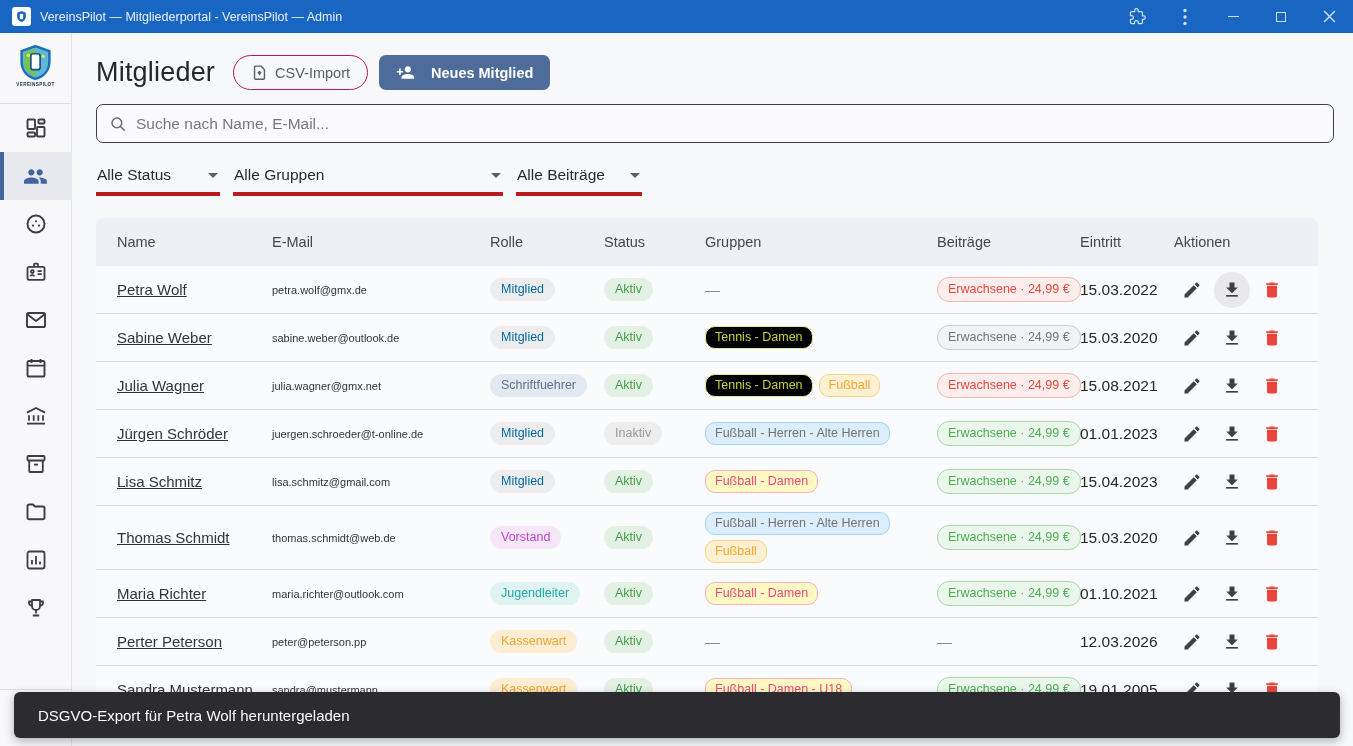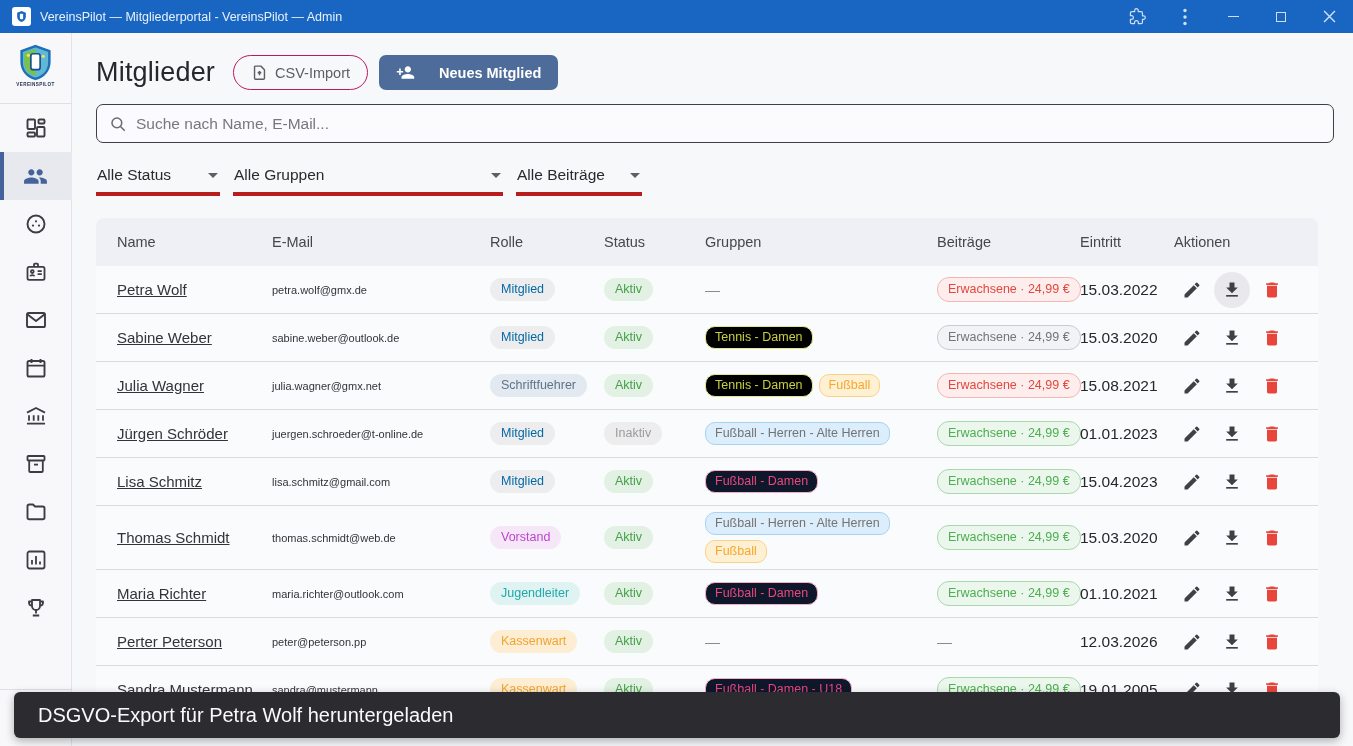--- a/index.html
+++ b/index.html
@@ -28,21 +28,21 @@
   .side-bottom { position:absolute; bottom:0; left:0; width:72px; display:flex; flex-direction:column; align-items:center; }
   .side-bottom .side-div { margin:0; }
   .side-bottom .nav-item { height:56px; }
 
   .main { flex:1; padding:0 19px 0 24px; position:relative; }
 
   
   .page-head { display:flex; align-items:center; margin-top:22px; }
   .page-title { font-size:27px; font-weight:500; color:#26262B; letter-spacing:.2px; }
   .btn-csv { margin-left:18px; display:flex; align-items:center; gap:7px; height:35px; padding:0 17px; border:1px solid #be185d; border-radius:18px; background:transparent; color:#5C5E66; font-size:14.5px; font-weight:500; font-family:inherit; cursor:pointer; }
-  .btn-new { margin-left:11px; display:flex; align-items:center; gap:24px; height:35px; padding:0 17px; border:none; border-radius:7px; background:#4D6C99; color:#FFFFFF; font-size:14.5px; font-weight:600; font-family:inherit; cursor:pointer; }
+  .btn-new { margin-left:11px; display:flex; align-items:center; gap:16px; height:35px; padding:0 17px; border:none; border-radius:7px; background:#4D6C99; color:#FFFFFF; font-size:14.5px; font-weight:600; font-family:inherit; cursor:pointer; }
 
   
   .search-box { margin-top:14px; height:39px; border:1px solid #3F4045; border-radius:7px; background:#FBFBFD; display:flex; align-items:center; padding:0 12px; }
   .search-box input { border:none; outline:none; background:transparent; flex:1; font-size:15.5px; color:#2F2F33; font-family:inherit; margin-left:9px; }
   .search-box input::placeholder { color:#77777D; }
 
   
   .filters { display:flex; gap:13px; margin-top:21px; }
   .filter { border-bottom:4px solid #b91c1c; height:32px; display:flex; align-items:center; justify-content:space-between; padding:0 2px 6px 1px; cursor:pointer; }
   .filter .flabel { font-size:15.5px; color:#2A2A2E; }
@@ -67,34 +67,34 @@
   .r-teal   { color:#21A8A8; background:#DFF3F3; }
   .r-amber  { color:#F2A52E; background:#FCEDD3; }
   .s-green  { color:#43A047; background:#E2F1E4; }
   .s-gray   { color:#9B9B9F; background:#EDEDEE; }
 
   .gchips { display:flex; flex-wrap:wrap; gap:5px 6px; padding:6px 10px 6px 0; }
   .gchip { display:inline-block; font-size:12.5px; padding:3px 9px; border-radius:10px; border:1px solid; line-height:1.2; }
   .g-lime   { color:#C9CF3E; background:#000000; border-color:#E3E890; }
   .g-orange { color:#F8A62B; background:#FEF0D3; border-color:#FAD287; }
   .g-blue   { color:#737373; background:#DCEEFB; border-color:#A6D3F3; }
-  .g-pink   { color:#E9487E; background:#0f172a; border-color:#F4AEC5; }
+  .g-pink   { color:#E9487E; background:#fef9c3; border-color:#F4AEC5; }
 
   .fchip { display:inline-block; font-size:12.5px; padding:4px 10px; border-radius:12px; border:1px solid; line-height:1.15; white-space:nowrap; }
   .fee-red   { color:#E2483D; background:#FDEDEC; border-color:#F5B6B1; }
   .fee-gray  { color:#6F767C; background:#F1F3F4; border-color:#C7CDD2; }
   .fee-green { color:#4CAF50; background:#EBF6EC; border-color:#A9D8AC; }
 
   .actions { display:flex; align-items:center; gap:4px; }
   .act-btn { width:36px; height:36px; border:none; background:transparent; border-radius:50%; display:flex; align-items:center; justify-content:center; cursor:pointer; }
   .act-btn.hl { background:#E9E9EC; }
 
   
   .toast { position:fixed; left:14px; right:13px; bottom:8px; height:46px; background:#2B2B30; border-radius:6px; display:flex; align-items:center; padding:0 24px; box-shadow:0 3px 10px rgba(0,0,0,.3); z-index:50; }
-  .toast span { color:#FAFAFA; font-size:20px; }
+  .toast span { color:#FAFAFA; font-size:15px; }
 
   svg { flex-shrink:0; }
 </style>
 </head>
 <body>
 
 <div class="titlebar">
   <div class="app-ico">
     <svg width="13" height="13" viewBox="0 0 24 24">
         <path d="M12 2l8 3v7c0 5-3.4 8.8-8 10-4.6-1.2-8-5-8-10V5z" fill="#1966C2"></path>

